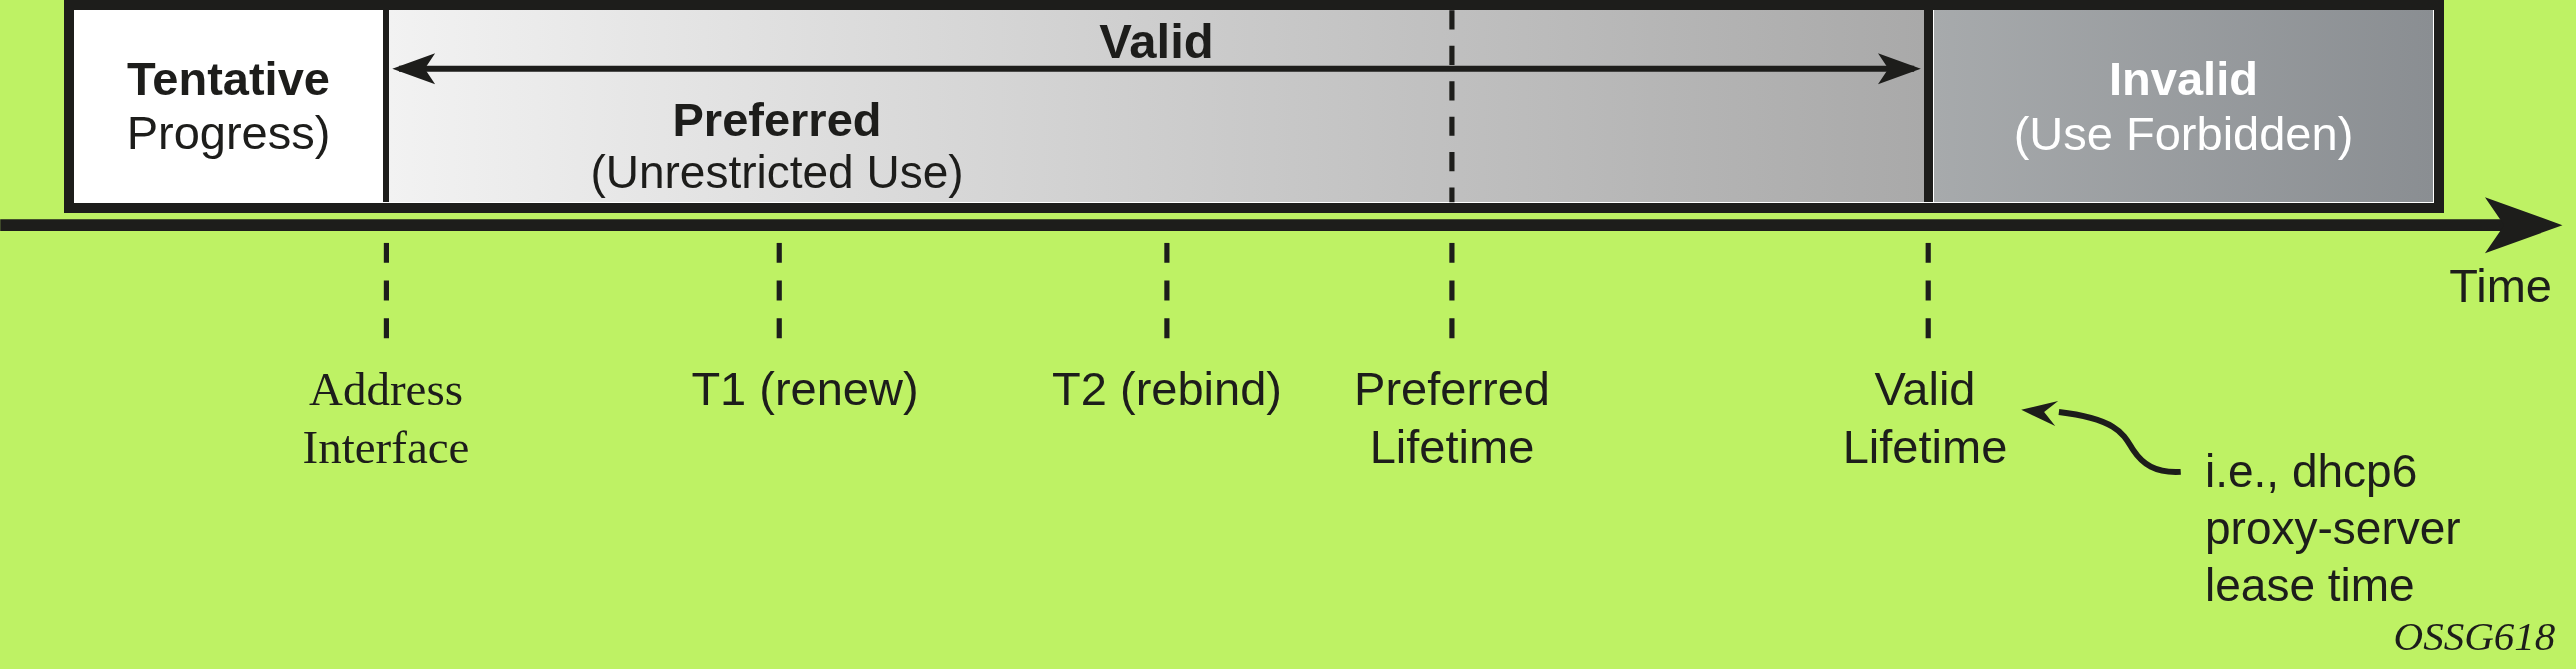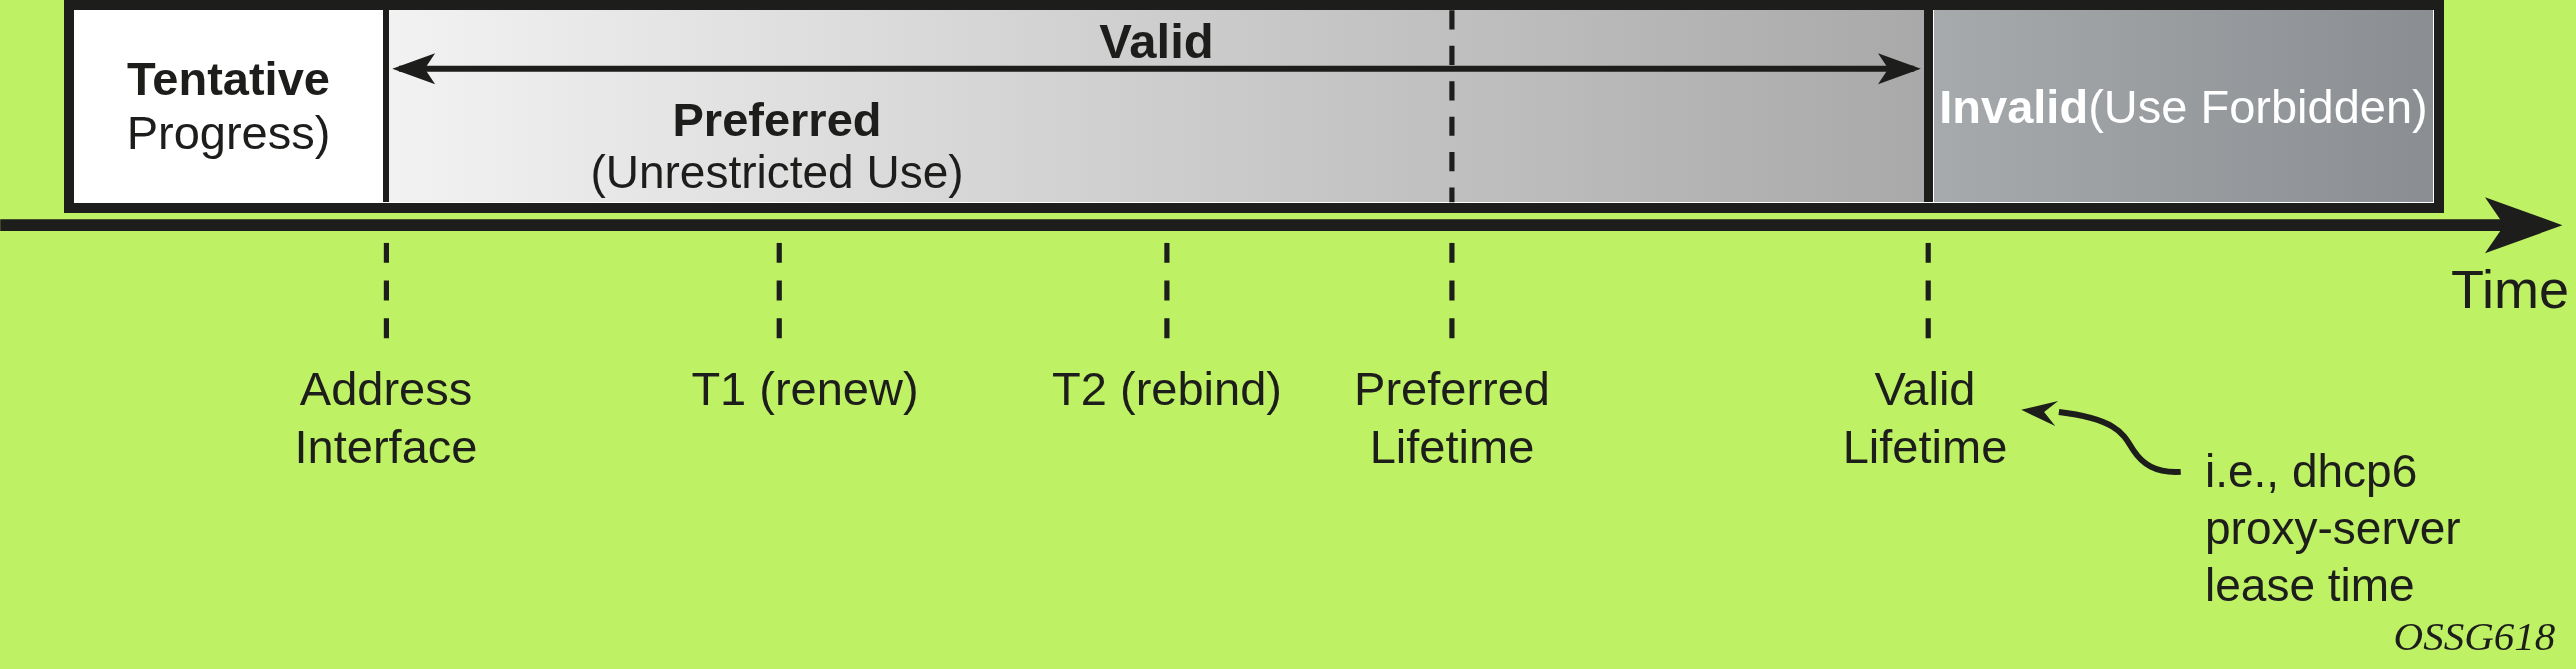--- a/index.html
+++ b/index.html
@@ -34,21 +34,21 @@
   }
   .sec-valid {
     left: 315px; width: 1544px;
     border-right: 9.6px solid #1d1d1b;
     background: linear-gradient(90deg, #f2f2f2 0%, #a9a9a9 100%);
   }
   .sec-invalid {
     left: 1860px; width: 499px;
     background: linear-gradient(90deg, #a7aaac 0%, #8a8e92 100%);
     color: #ffffff;
-    display: flex; flex-direction: row;
+    display: flex; flex-direction: column;
     align-items: center; justify-content: center;
     text-align: center;
     font-size: 47px; line-height: 55px;
   }
   .bold { font-weight: bold; }
   .valid-title {
     position: absolute; top: 3px; left: 0; width: 1535px;
     text-align: center; font-weight: bold; font-size: 49px;
   }
   .phase-block {
@@ -70,29 +70,29 @@
   .overlay * { stroke: #1d1d1b; }
   .overlay polygon { fill: #1d1d1b; stroke: none; }
 
   
   .marker-label {
     position: absolute; top: 360px;
     transform: translateX(-50%);
     text-align: center; white-space: nowrap;
     font-size: 47px; line-height: 58px;
   }
-  .ml-address { left: 386px; }
+  .ml-address { left: 386px; font-family: Liberation Serif, serif; }
   .ml-t1 { left: 805px; }
   .ml-t2 { left: 1167px; }
   .ml-preferred { left: 1452px; }
   .ml-valid { left: 1925px; }
 
   .time-label {
-    position: absolute; top: 258px; right: 7px;
-    font-size: 54px;
+    position: absolute; top: 258px; right: 24px;
+    font-size: 47px;
   }
   .annotation {
     position: absolute; left: 2205px; top: 443px;
     font-size: 46px; line-height: 57px; white-space: nowrap;
   }
   .figure-id {
     position: absolute; top: 612px; right: 20.7px;
     font-family: "Liberation Serif", serif;
     font-style: italic; font-size: 41px;
   }

